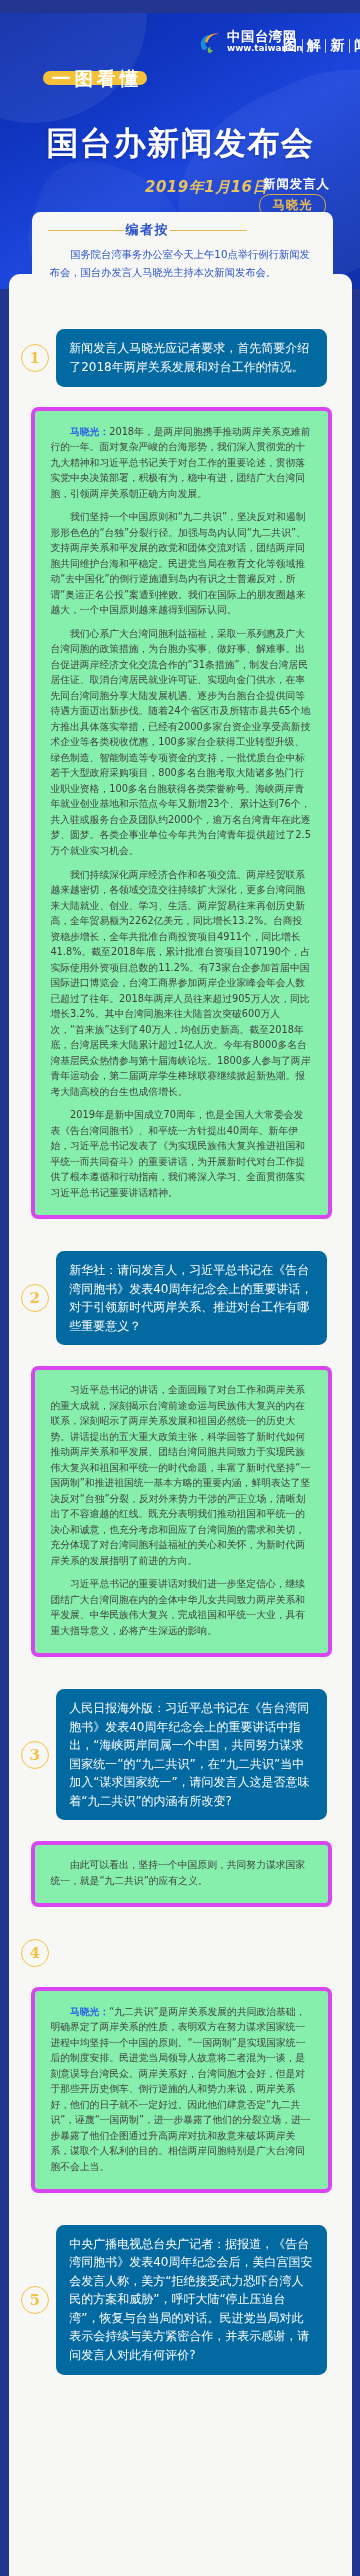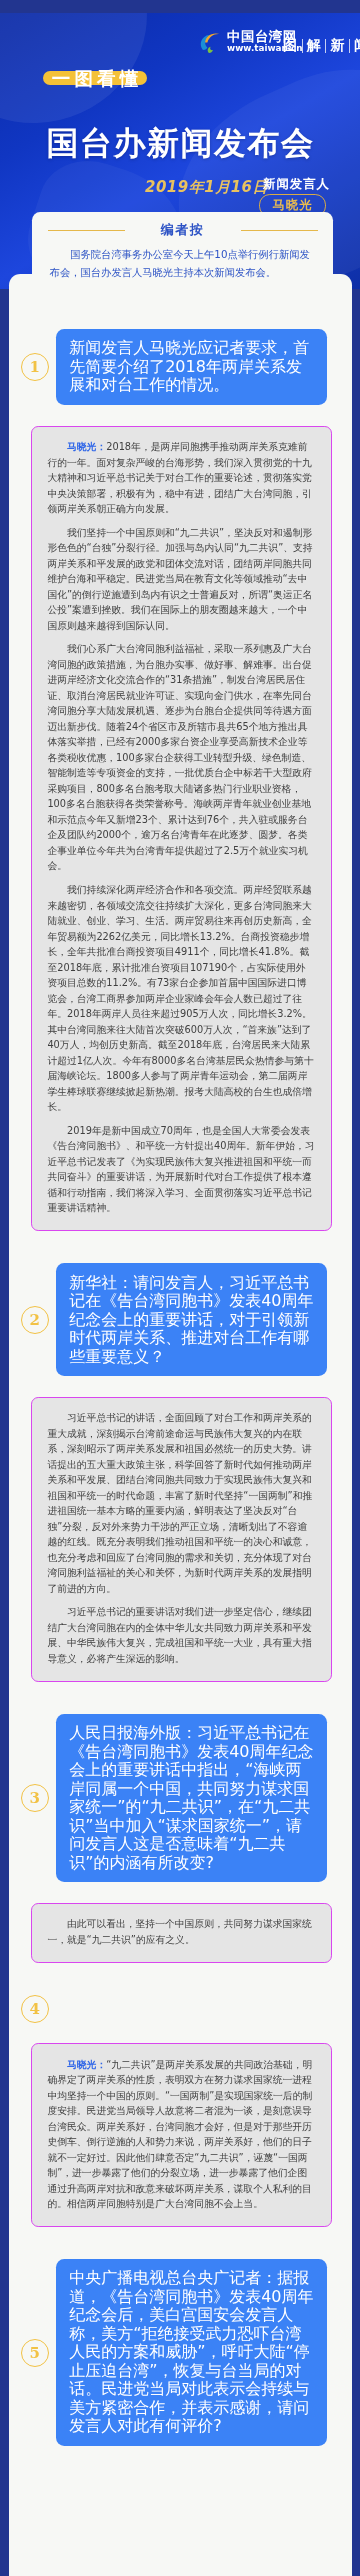--- a/index.html
+++ b/index.html
@@ -29,39 +29,39 @@
   .big-title{position:absolute;left:0;right:0;top:109px;text-align:center;color:#fff;
     font-size:32px;font-weight:900;letter-spacing:1.5px;text-shadow:0 1px 3.1px rgba(0,0,30,0.25);}
   .date{position:absolute;left:145px;top:165px;color:#e9c25f;font-size:15px;font-weight:700;font-style:italic;letter-spacing:0.5px;}
   .speaker-label{position:absolute;left:263px;top:163px;color:#fff;font-size:12.4px;font-weight:600;letter-spacing:1px;}
   .speaker-pill{position:absolute;left:259px;top:181px;border:1px solid #d9ab45;border-radius:10.8px;
     padding:2.1px 12.4px;color:#e9bb50;font-size:12.4px;font-weight:700;letter-spacing:1px;}
 
   
   .editor-card{position:absolute;left:32px;right:28px;top:212px;z-index:3;background:#f7f8f5;
     border-radius:8.2px 8.2px 0 0;padding:9.3px 15.5px 3.1px;box-sizing:border-box;}
-  .editor-head{display:flex;align-items:center;justify-content:space-between;gap:16px;}
+  .editor-head{display:flex;align-items:center;justify-content:flex-start;gap:1px;}
   .editor-title{color:#2d53c5;font-size:13px;font-weight:bold;letter-spacing:1.5px;}
   .editor-line{width:77px;height:1px;background:#e5b84a;}
   .editor-text{margin:7.2px 2.1px 0;color:#2d53c5;font-size:10.3px;line-height:17.5px;text-indent:2em;}
 
   
   .panel{position:absolute;left:9.3px;right:8.8px;top:274px;bottom:135px;background:#f7f8f5;
     border-radius:11.3px;overflow:hidden;}
   .qa-list{padding:55px 0 15.5px;}
   .qa{margin-top:32px;}
   .qa:first-child{margin-top:0;}
   .qrow{display:flex;align-items:center;}
   .qnum{flex:0 0 auto;width:26px;height:26px;margin:0 7.2px 0 11.3px;border:1.5px solid #f2c245;border-radius:50%;
     color:#f2c245;font-size:15px;font-weight:bold;display:flex;align-items:center;justify-content:center;
     font-family:"DejaVu Serif","Liberation Serif",serif;}
-  .bubble{flex:1;margin-right:25px;background:#3b82f6;border-radius:8.2px;padding:10.3px 13.4px;
-    color:#fff;font-size:16px;line-height:18.5px;font-weight:500;}
+  .bubble{flex:1;margin-right:25px;background:#0369a1;border-radius:8.2px;padding:10.3px 13.4px;
+    color:#fff;font-size:12px;line-height:18.5px;font-weight:500;}
   .bubble p{margin:0;}
-  .acard{margin:20.6px 20.6px 0 21.6px;background:#e5e5e5;border:1px solid #d946ef;border-radius:7.2px;
+  .acard{margin:20.6px 20.6px 0 21.6px;background:#86efac;border:4px solid #d946ef;border-radius:7.2px;
     padding:12.4px 15.5px 6.2px;color:#404040;font-size:9.8px;line-height:15.5px;}
   .acard p{margin:0 0 8.2px;text-indent:2em;}
   .spk{color:#2f66e8;font-weight:bold;}
 </style>
 </head>
 <body>
 
 <div class="page">
 
   <div class="header">

